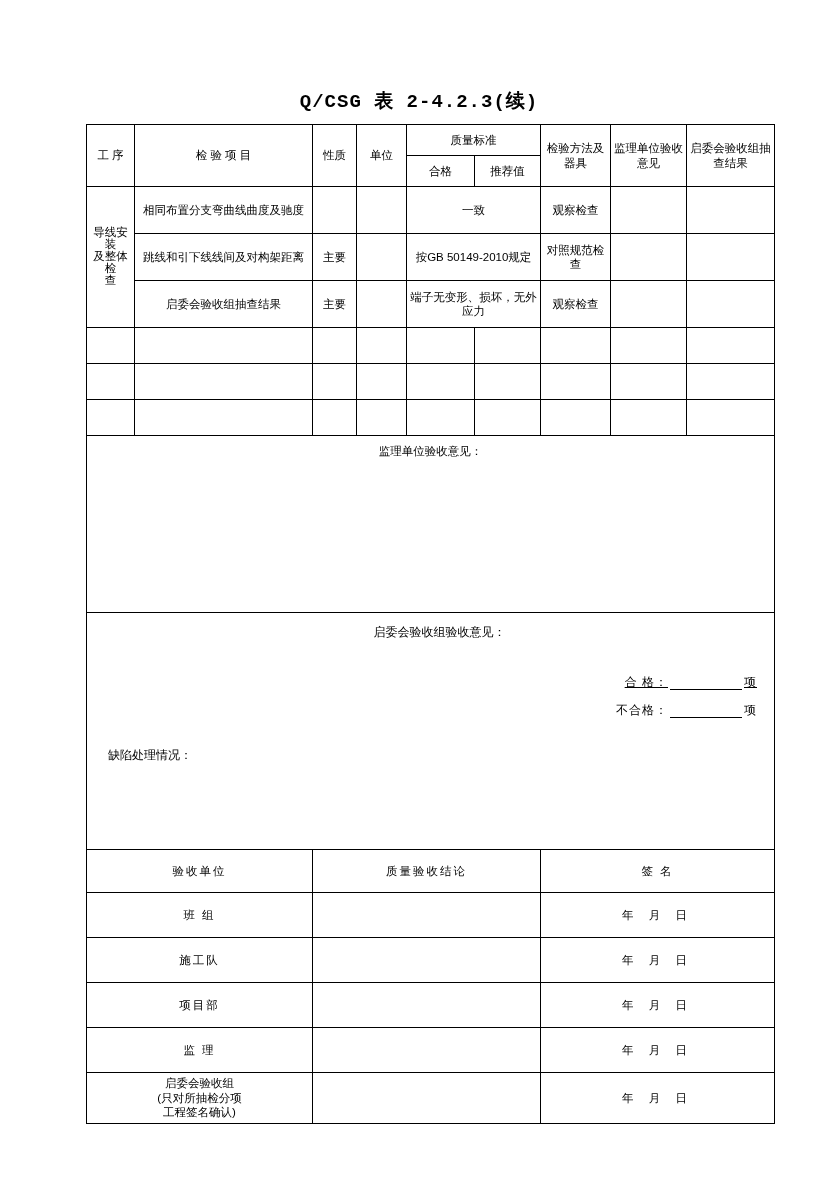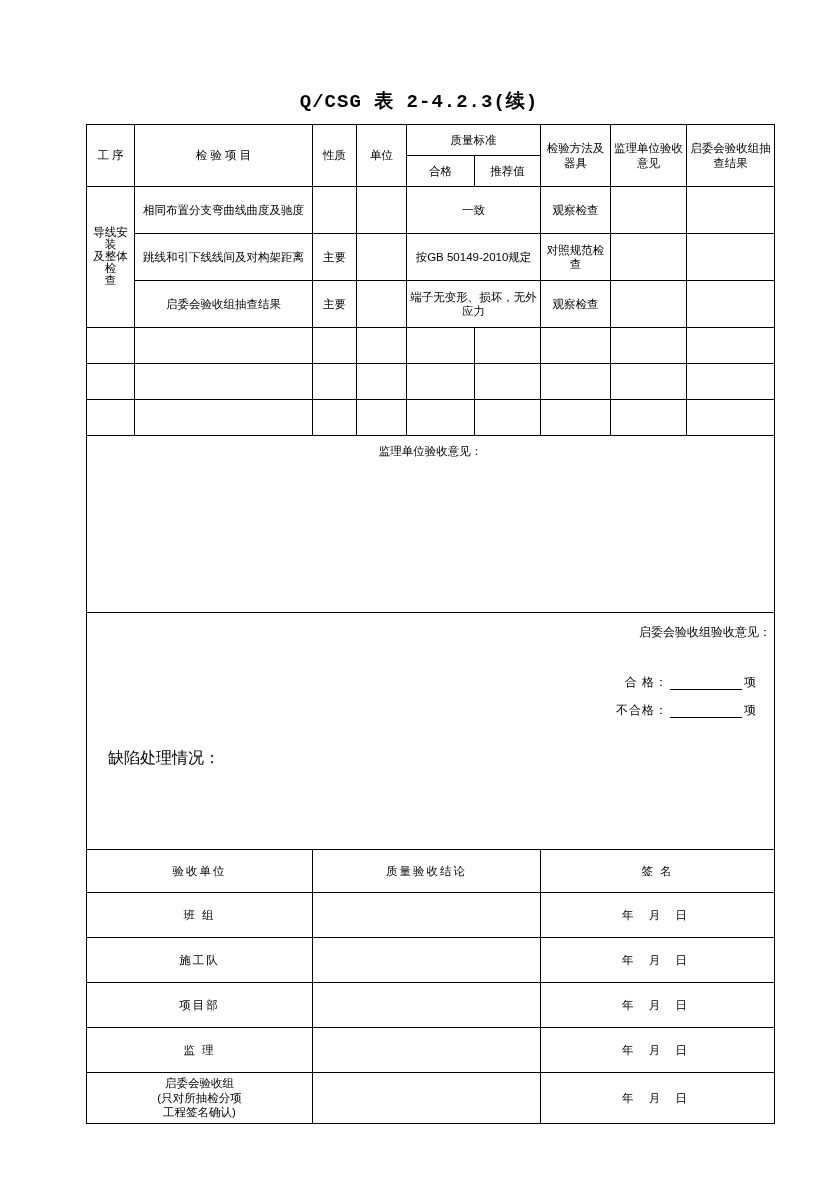--- a/index.html
+++ b/index.html
@@ -73,51 +73,52 @@
     vertical-align: top !important;
     padding: 8px 10px !important;
     font-size: 12px;
   }
   .opinion-1 { height: 160px; }
   .opinion-2 { height: 232px; position: relative; }
 
   .op2-inner {
     position: relative;
     height: 100%;
-    text-align: right;
+    text-align: center;
     font-size: 12px;
   }
   .op2-line1 { padding: 10px 0 0 18px; }
   .op2-pass {
     position: absolute;
     right: 14px;
     top: 60px;
     font-size: 12px;
     letter-spacing: 1px;
+    text-decoration: underline;
   }
   .op2-fail {
     position: absolute;
     right: 14px;
     top: 88px;
     font-size: 12px;
     letter-spacing: 1px;
   }
   .blank-line {
     display: inline-block;
     width: 72px;
     border-bottom: 1px solid #000;
     margin: 0 2px;
     vertical-align: bottom;
     height: 13px;
   }
   .op2-defect {
     position: absolute;
     left: 18px;
     top: 133px;
-    font-size: 16px;
+    font-size: 12px;
   }
 
   .sign-hdr td { height: 38px; font-size: 12px; letter-spacing: 2px; }
   .sign-row td { height: 40px; font-size: 12px; }
   .sign-row td.unit-name { letter-spacing: 2px; }
   .sign-last td { height: 46px; }
   .unit-multi {
     font-size: 10.5px;
     line-height: 1.15;
     letter-spacing: 0;

